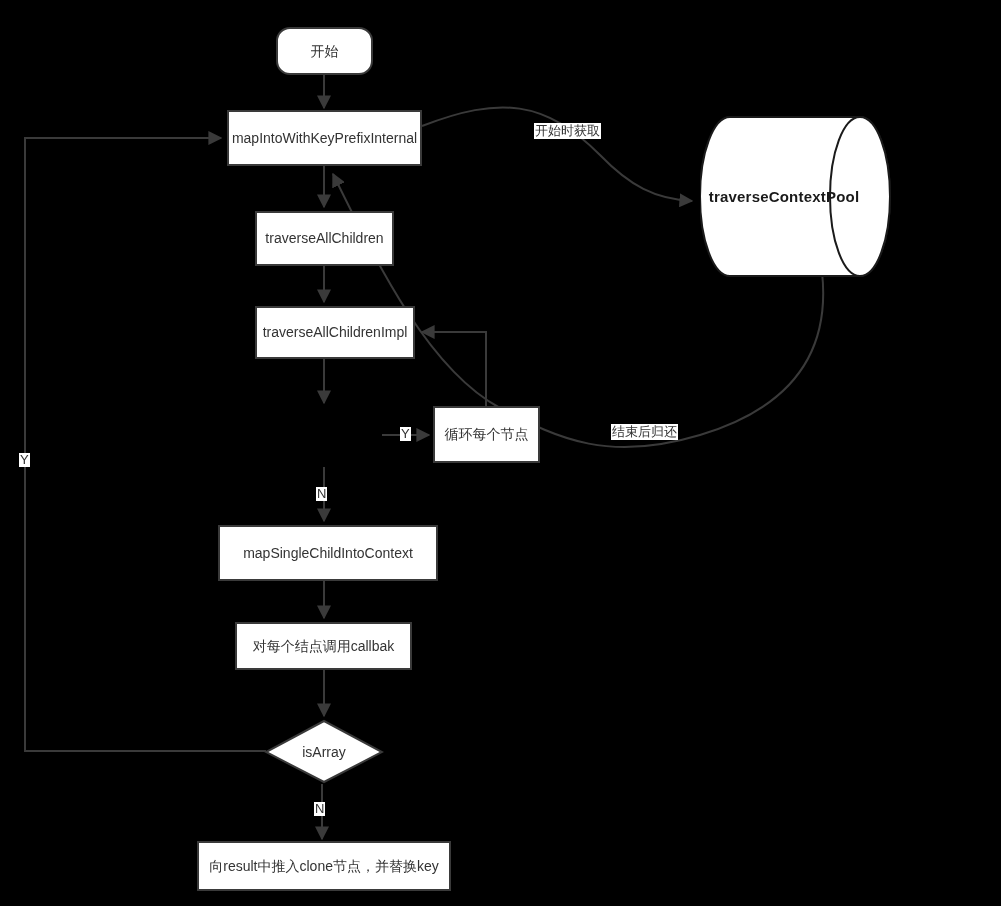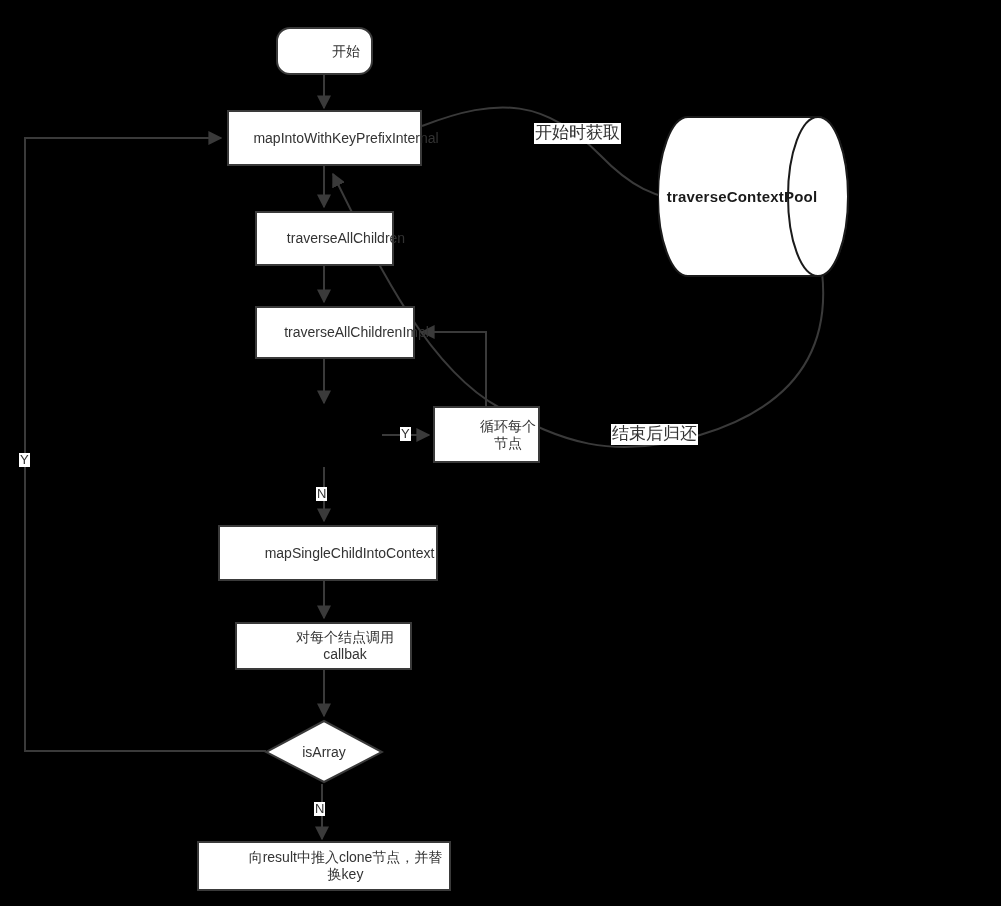--- a/index.html
+++ b/index.html
@@ -28,21 +28,20 @@
     background: #ffffff;
     border: 2px solid #3a3a3a;
     display: flex;
     align-items: center;
     justify-content: center;
     color: #333333;
     font-size: 14px;
     line-height: 1.2;
     text-align: center;
     z-index: 3;
-    padding-left: 43px;
   }
   .node.terminator {
     border-radius: 14px;
   }
   .node.process {
     border-radius: 0;
   }
   .diamond {
     position: absolute;
     z-index: 3;
@@ -79,21 +78,21 @@
     font-weight: bold;
     letter-spacing: 0.2px;
     padding-right: 24px;
     box-sizing: border-box;
     pointer-events: none;
   }
   .edge-label {
     position: absolute;
     background: #ffffff;
     color: #333333;
-    font-size: 17px;
+    font-size: 13px;
     line-height: 1.1;
     padding: 1px 1px;
     white-space: nowrap;
     z-index: 4;
   }
   .edge-label.small {
     font-size: 13px;
     padding: 0 1px;
   }
 </style>
@@ -170,21 +169,21 @@
     <svg width="120" height="65" viewBox="0 0 120 65">
       <polygon points="60,2 118,33 60,63 2,33" fill="#ffffff" stroke="#3a3a3a" stroke-width="2"></polygon>
     </svg>
     <div class="dlabel">isArray</div>
   </div>
 
   <div class="node process" style="left:197px; top:841px; width:254px; height:50px;">
     <span>向result中推入clone节点，并替换key</span>
   </div>
 
-  <div class="cylinder" style="left:658px; top:115px; width:192px; height:163px;">
+  <div class="cylinder" style="left:700px; top:115px; width:192px; height:163px;">
     <svg width="192" height="163" viewBox="0 0 192 163">
       <path d="M 30 2 L 160 2 A 30 79.5 0 0 1 160 161 L 30 161 A 30 79.5 0 0 1 30 2 Z" fill="#ffffff" stroke="#1a1a1a" stroke-width="2"></path>
       <ellipse cx="160" cy="81.5" rx="30" ry="79.5" fill="#ffffff" stroke="#1a1a1a" stroke-width="2"></ellipse>
     </svg>
     <div class="clabel">traverseContextPool</div>
   </div>
 
   <div class="edge-label" style="left:534px; top:123px;">
     <span>开始时获取</span>
   </div>

